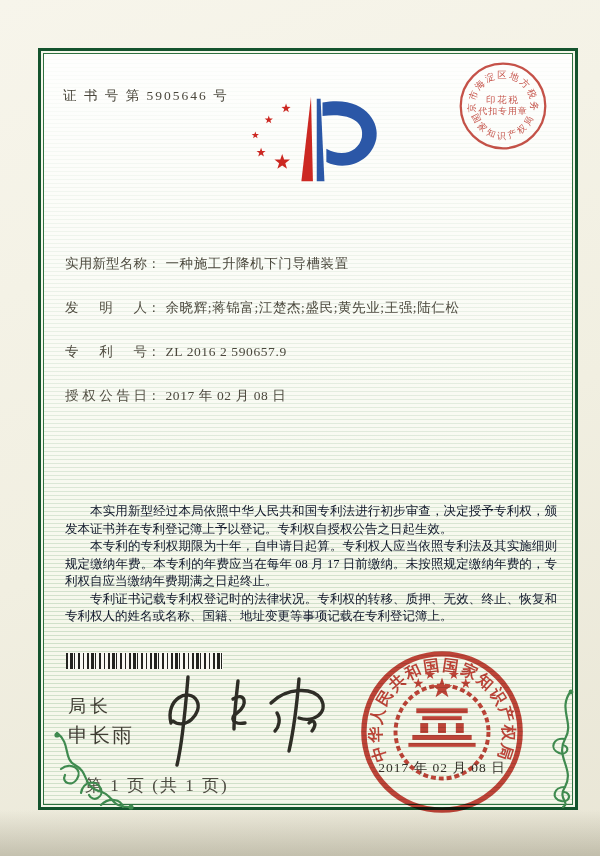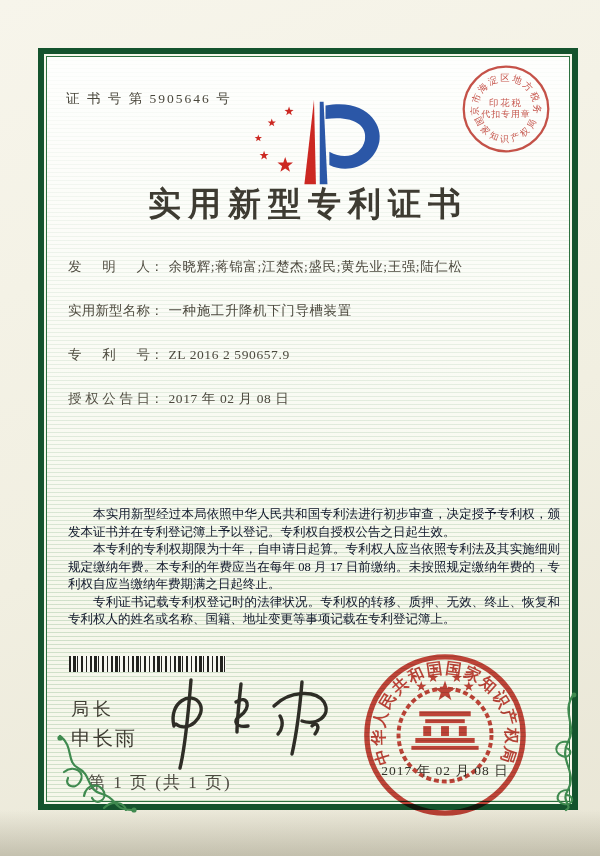--- a/index.html
+++ b/index.html
@@ -6,21 +6,21 @@
   body{
     width:600px;height:856px;position:relative;overflow:hidden;
     background:linear-gradient(160deg,#f7f5eb 0%,#f1efe1 55%,#e9e6d6 100%);
     font-family:"Liberation Serif","DejaVu Serif",serif;
     color:#4e4b41;
   }
   .page-shadow{position:absolute;left:0;right:0;bottom:0;height:46px;
     background:linear-gradient(180deg,rgba(0,0,0,0) 0%,rgba(92,86,60,0.28) 100%);}
   .cert{
     position:absolute;left:38px;top:48px;width:540px;height:762px;
-    border:6px solid #14532d;background:#f5f7ea;box-sizing:border-box;
+    border:3px solid #14532d;background:#f5f7ea;box-sizing:border-box;
   }
   .cert .inner-line{position:absolute;inset:2px;border:1px solid #2e7140;pointer-events:none;}
   .guilloche{position:absolute;inset:3px;pointer-events:none;
     background:
       linear-gradient(180deg,rgba(255,255,255,0.92) 0%,rgba(255,255,255,0.5) 40%,rgba(255,255,255,0.06) 75%),
       repeating-linear-gradient(0deg,rgba(112,164,114,0.30) 0 1px,rgba(255,255,255,0) 1px 4px);
   }
   .cert-number{position:absolute;left:22px;top:36px;font-size:13.5px;letter-spacing:2px;color:#4a473c;}
   .tax-seal{position:absolute;left:415px;top:8px;width:94px;height:94px;opacity:0.88;mix-blend-mode:multiply;}
   .logo{position:absolute;left:190px;top:42px;width:160px;height:96px;}
@@ -88,28 +88,27 @@
       <use href="#star5" transform="translate(36,28) scale(0.45)"></use>
       <use href="#star5" transform="translate(22,44) scale(0.4)"></use>
       <use href="#star5" transform="translate(28,62) scale(0.5)"></use>
       <use href="#star5" transform="translate(50,72) scale(0.85)"></use>
     </g>
     <polygon points="80,4 70,92 82,92" fill="#cc2822"></polygon>
     <polygon points="86,6 86,92 94,92 90,6" fill="#2b57a7"></polygon>
     <path d="M92,10 C135,2 152,30 148,48 C143,72 116,82 96,72 L96,58 C114,68 130,60 133,46 C136,30 120,20 92,24 Z" fill="#2b57a7"></path>
   </svg>
 
-  <div class="title">实用新型专利证书</div>
 
   <div class="fields">
     <div class="field-row">
-      <span class="flabel">发明人</span><span class="fcolon">：</span><span class="fvalue">余晓辉;蒋锦富;江楚杰;盛民;黄先业;王强;陆仁松</span>
+      <span class="flabel">实用新型名称</span><span class="fcolon">：</span><span class="fvalue">一种施工升降机下门导槽装置</span>
     </div>
     <div class="field-row">
-      <span class="flabel">实用新型名称</span><span class="fcolon">：</span><span class="fvalue">一种施工升降机下门导槽装置</span>
+      <span class="flabel">发明人</span><span class="fcolon">：</span><span class="fvalue">余晓辉;蒋锦富;江楚杰;盛民;黄先业;王强;陆仁松</span>
     </div>
     <div class="field-row">
       <span class="flabel">专利号</span><span class="fcolon">：</span><span class="fvalue">ZL 2016 2 590657.9</span>
     </div>
     <div class="field-row">
       <span class="flabel">授权公告日</span><span class="fcolon">：</span><span class="fvalue">2017 年 02 月 08 日</span>
     </div>
   </div>
 
   <div class="paragraphs">

